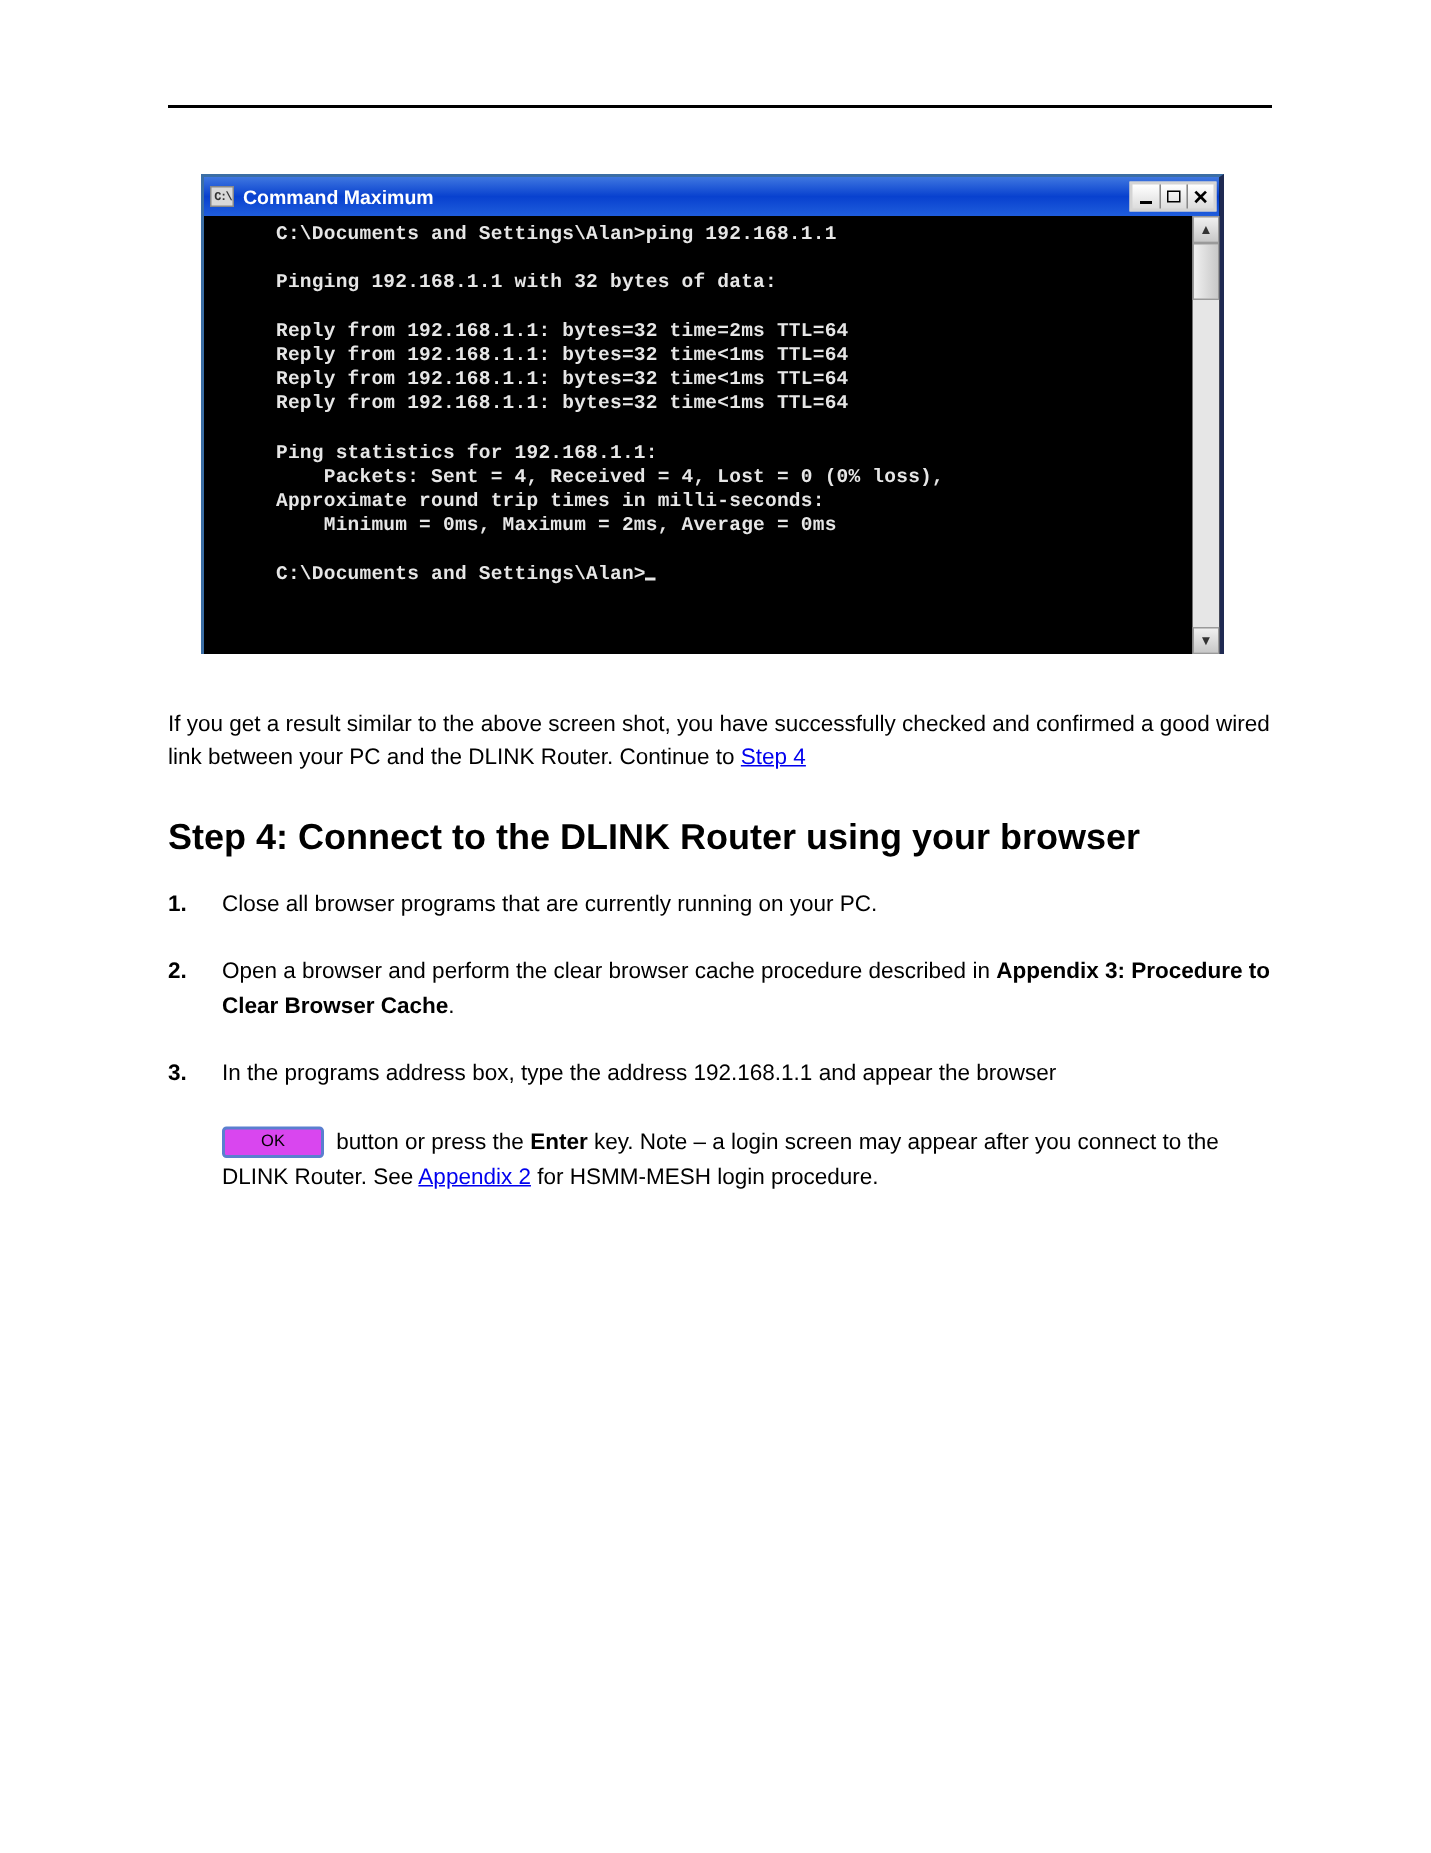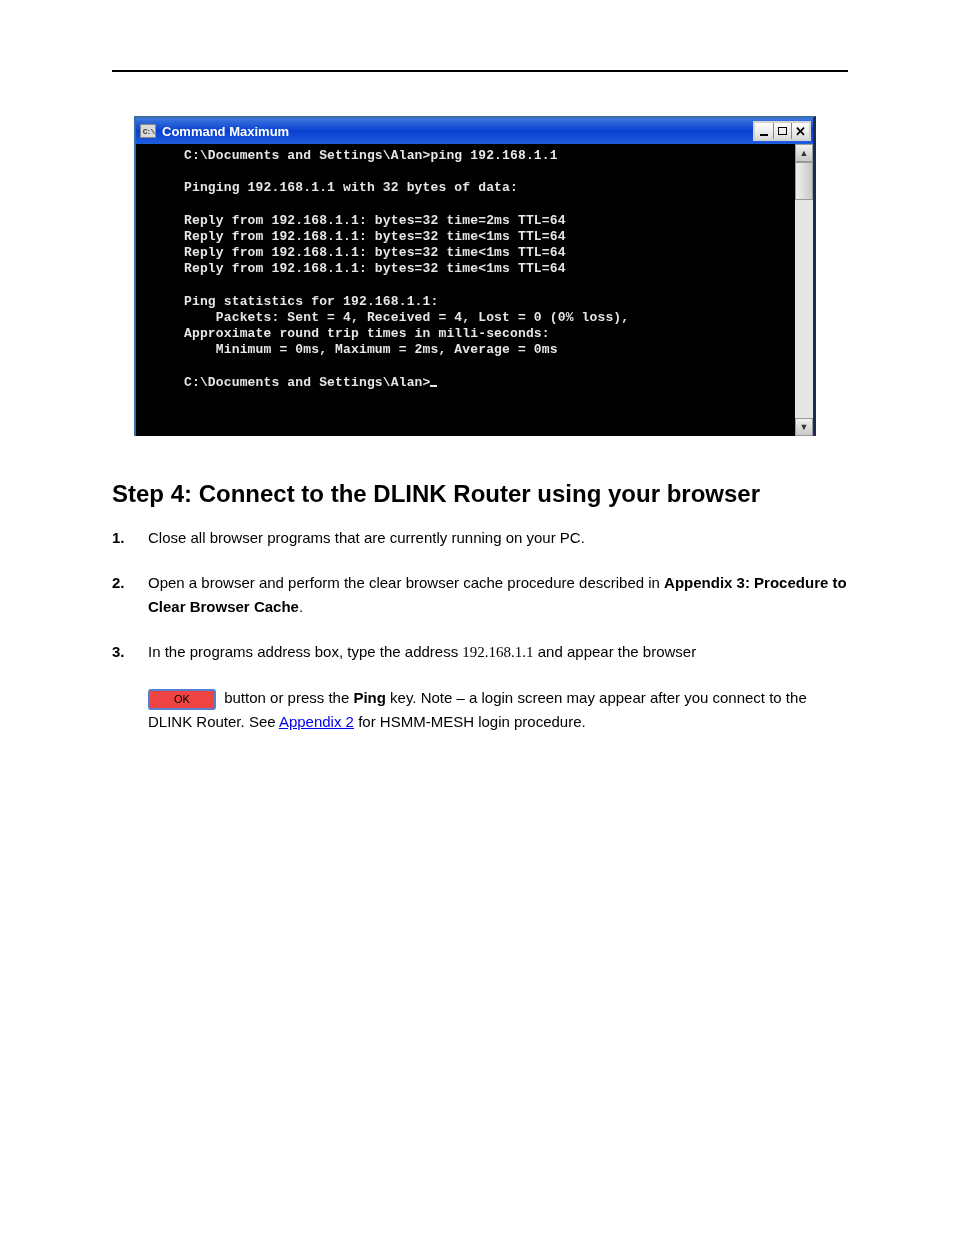--- a/index.html
+++ b/index.html
@@ -155,21 +155,21 @@
     font-size: 15px;
     line-height: 1.45;
     color: #000;
   }
   .para1 { margin-top: 36px; }
   .link { color: #0000ee; text-decoration: underline; cursor: pointer; }
   .heading {
     font-family: Arial, Helvetica, sans-serif;
     font-size: 24px;
     font-weight: bold;
-    margin-top: 44px;
+    margin-top: 29px;
     margin-bottom: 18px;
   }
   .steps {
     font-family: Arial, Helvetica, sans-serif;
     font-size: 15px;
     line-height: 1.55;
   }
   .step-item {
     display: flex;
     margin-bottom: 22px;
@@ -179,32 +179,32 @@
     font-weight: bold;
     flex: none;
   }
   .step-body { flex: 1; }
   .step-body b { font-weight: bold; }
   .ok-btn {
     display: inline-block;
     width: 68px;
     height: 21px;
     border: 2px solid #5a7fcf;
-    background: #ef4444;
+    background: #d946ef;
     border-radius: 3px;
     box-sizing: border-box;
     font-family: Tahoma, Arial, sans-serif;
     font-size: 11px;
     text-align: center;
     line-height: 17px;
     vertical-align: middle;
     margin: 0 4px 0 0;
   }
   .mono {
-    font-family: Liberation Serif, serif;
+    font-family: Liberation Sans, sans-serif;
     font-size: 15px;
   }
 </style>
 </head>
 <body>
 
 <div class="page">
 
   <hr class="top-rule">
 
@@ -239,20 +239,23 @@
     Minimum = 0ms, Maximum = 2ms, Average = 0ms
 
 C:\Documents and Settings\Alan&gt;</span><span class="cursor-block"></span></div>
     <div class="scrollbar-v">
       <div class="scroll-arrow up">▲</div>
       <div class="scroll-thumb"></div>
       <div class="scroll-arrow dn">▼</div>
     </div>
   </div>
 
+  <p class="body-text para1">
+    <span>If you get a result similar to the above screen shot, you have successfully checked and confirmed a good wired link between your PC and the DLINK Router.  Continue to </span><span class="link">Step 4</span><span></span>
+  </p>
 
   <div class="heading">Step 4: Connect to the DLINK Router using your browser</div>
 
   <div class="steps">
 
     <div class="step-item">
       <div class="step-num">1.</div>
       <div class="step-body">Close all browser programs that are currently running on your PC.</div>
     </div>
 
@@ -266,19 +269,19 @@
     <div class="step-item">
       <div class="step-num">3.</div>
       <div class="step-body">
         <span>In the programs address box, type the address </span><span class="mono">192.168.1.1</span><span> and appear the browser</span>
       </div>
     </div>
 
     <div class="step-item">
       <div class="step-num"></div>
       <div class="step-body">
-        <span class="ok-btn">OK</span><span> button or press the </span><b>Ping</b><span> key.  Note – a login screen may appear after you connect to the DLINK Router.  See </span><span class="link">Appendix 2</span><span> for HSMM-MESH login procedure.</span>
+        <span class="ok-btn">OK</span><span> button or press the </span><b>Enter</b><span> key.  Note – a login screen may appear after you connect to the DLINK Router.  See </span><span class="link">Appendix 2</span><span> for HSMM-MESH login procedure.</span>
       </div>
     </div>
 
   </div>
 
 </div>
 
 </body></html>

